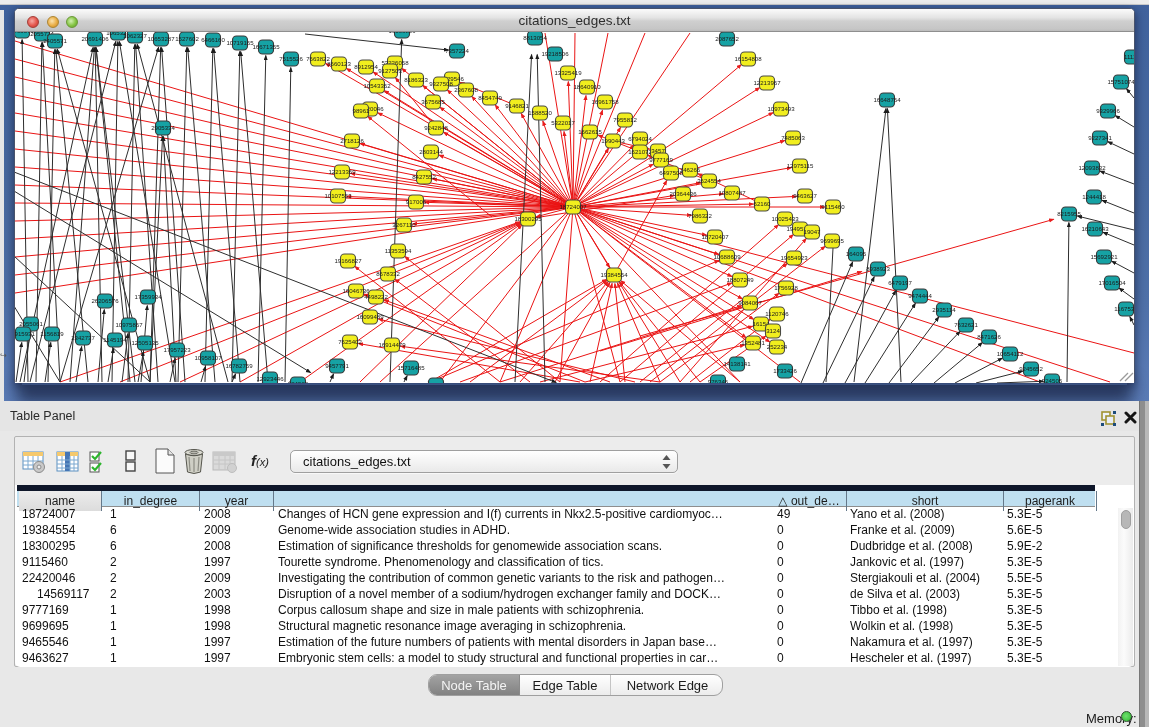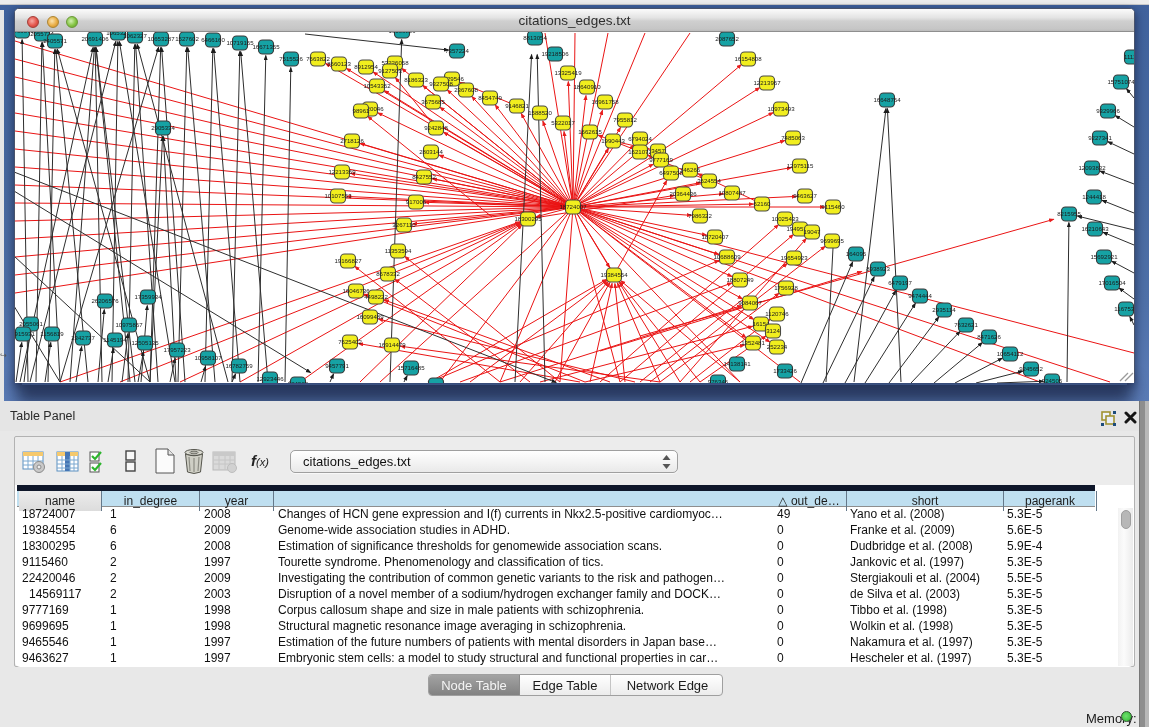--- a/index.html
+++ b/index.html
@@ -28,21 +28,21 @@
 #tbl{position:absolute;left:0px;top:48px;width:1119px;height:182px;background:#fff;overflow:hidden;border-radius:0 0 5px 5px}
 #thead{position:absolute;left:2px;top:48px;width:1078px;height:22px;background:#bfdff0;border-top:6px solid #0f172a;border-bottom:1px solid #8e8e8e}
 .hc{position:absolute;top:0;height:20px;border-right:1px solid #64788a;font-size:12px;color:#1c1c1c;
  text-align:center;line-height:20px}
 #hc-name{background:linear-gradient(180deg,#ececec,#dcdcdc);}
 #rows{position:absolute;left:0px;top:70px;width:1119px;font-size:12px;color:#101010}
 .row{position:absolute;height:16px;line-height:15px;white-space:nowrap}
 .c{position:absolute;top:0;overflow:hidden;height:16px}
 #sbar{position:absolute;left:1103px;top:71px;width:15px;height:158px;background:linear-gradient(90deg,#f2f2f2,#fbfbfb 40%,#ebebeb)}
 #sthumb{position:absolute;left:1106px;top:73px;width:10px;height:19px;border-radius:5px;background:#b7b7b7;border:1px solid #9f9f9f}
-#tabs{position:absolute;left:428px;top:273px;width:295px;height:22px;border:1px solid #9f9f9f;border-radius:4px;
+#tabs{position:absolute;left:428px;top:273px;width:295px;height:22px;border:1px solid #9f9f9f;border-radius:9px;
  background:linear-gradient(180deg,#ffffff,#ececec);overflow:hidden}
 .tab{position:absolute;top:0;height:22px;font-size:13px;text-align:center;line-height:21px;color:#1a1a1a}
 #tab1{left:0;width:91px;background:linear-gradient(180deg,#a3a3a3,#7e7e7e);color:#f4f4f4;border-right:1px solid #8a8a8a}
 #tab2{left:91px;width:91px;border-right:1px solid #c4c4c4}
 #tab3{left:182px;width:113px}
 #mem{position:absolute;left:1086px;top:310px;font-size:13px;color:#1a1a1a}
 #memdot{position:absolute;left:1121px;top:310px;width:11px;height:11px;border-radius:50%;
  background:radial-gradient(circle at 4px 4px,#6fe06f,#2fb92f);border:1px solid #2e4d2e}
 #rstrip{position:absolute;left:1139px;top:0px;width:10px;height:326px;background:#b8b8b8;border-left:1px solid #777}
 #rstrip .in{position:absolute;left:0px;top:0;width:5px;height:326px;background:#8e8e8e}
@@ -639,42 +639,42 @@
           <div class="c" style="left:835px;width:152px">Franke et al. (2009)</div>
           <div class="c" style="left:992px;width:88px">5.6E-5</div>
         </div>
         <div class="row" style="top:32px">
           <div class="c" style="left:7px;width:78px">18300295</div>
           <div class="c" style="left:95px;width:88px">6</div>
           <div class="c" style="left:189px;width:68px">2008</div>
           <div class="c" style="left:263px;width:492px">Estimation of significance thresholds for genomewide association scans.</div>
           <div class="c" style="left:762px;width:68px">0</div>
           <div class="c" style="left:835px;width:152px">Dudbridge et al. (2008)</div>
-          <div class="c" style="left:992px;width:88px">5.9E-4</div>
+          <div class="c" style="left:992px;width:88px">5.9E-2</div>
         </div>
         <div class="row" style="top:48px">
           <div class="c" style="left:7px;width:78px">9115460</div>
           <div class="c" style="left:95px;width:88px">2</div>
           <div class="c" style="left:189px;width:68px">1997</div>
           <div class="c" style="left:263px;width:492px">Tourette syndrome. Phenomenology and classification of tics.</div>
           <div class="c" style="left:762px;width:68px">0</div>
           <div class="c" style="left:835px;width:152px">Jankovic et al. (1997)</div>
           <div class="c" style="left:992px;width:88px">5.3E-5</div>
         </div>
         <div class="row" style="top:64px">
           <div class="c" style="left:7px;width:78px">22420046</div>
           <div class="c" style="left:95px;width:88px">2</div>
           <div class="c" style="left:189px;width:68px">2009</div>
           <div class="c" style="left:263px;width:492px">Investigating the contribution of common genetic variants to the risk and pathogen…</div>
           <div class="c" style="left:762px;width:68px">0</div>
           <div class="c" style="left:835px;width:152px">Stergiakouli et al. (2004)</div>
           <div class="c" style="left:992px;width:88px">5.5E-5</div>
         </div>
         <div class="row" style="top:80px">
-          <div class="c" style="left:14px;width:78px">14569117</div>
+          <div class="c" style="left:22px;width:78px">14569117</div>
           <div class="c" style="left:95px;width:88px">2</div>
           <div class="c" style="left:189px;width:68px">2003</div>
           <div class="c" style="left:263px;width:492px">Disruption of a novel member of a sodium/hydrogen exchanger family and DOCK…</div>
           <div class="c" style="left:762px;width:68px">0</div>
           <div class="c" style="left:835px;width:152px">de Silva et al. (2003)</div>
           <div class="c" style="left:992px;width:88px">5.3E-5</div>
         </div>
         <div class="row" style="top:96px">
           <div class="c" style="left:7px;width:78px">9777169</div>
           <div class="c" style="left:95px;width:88px">1</div>

